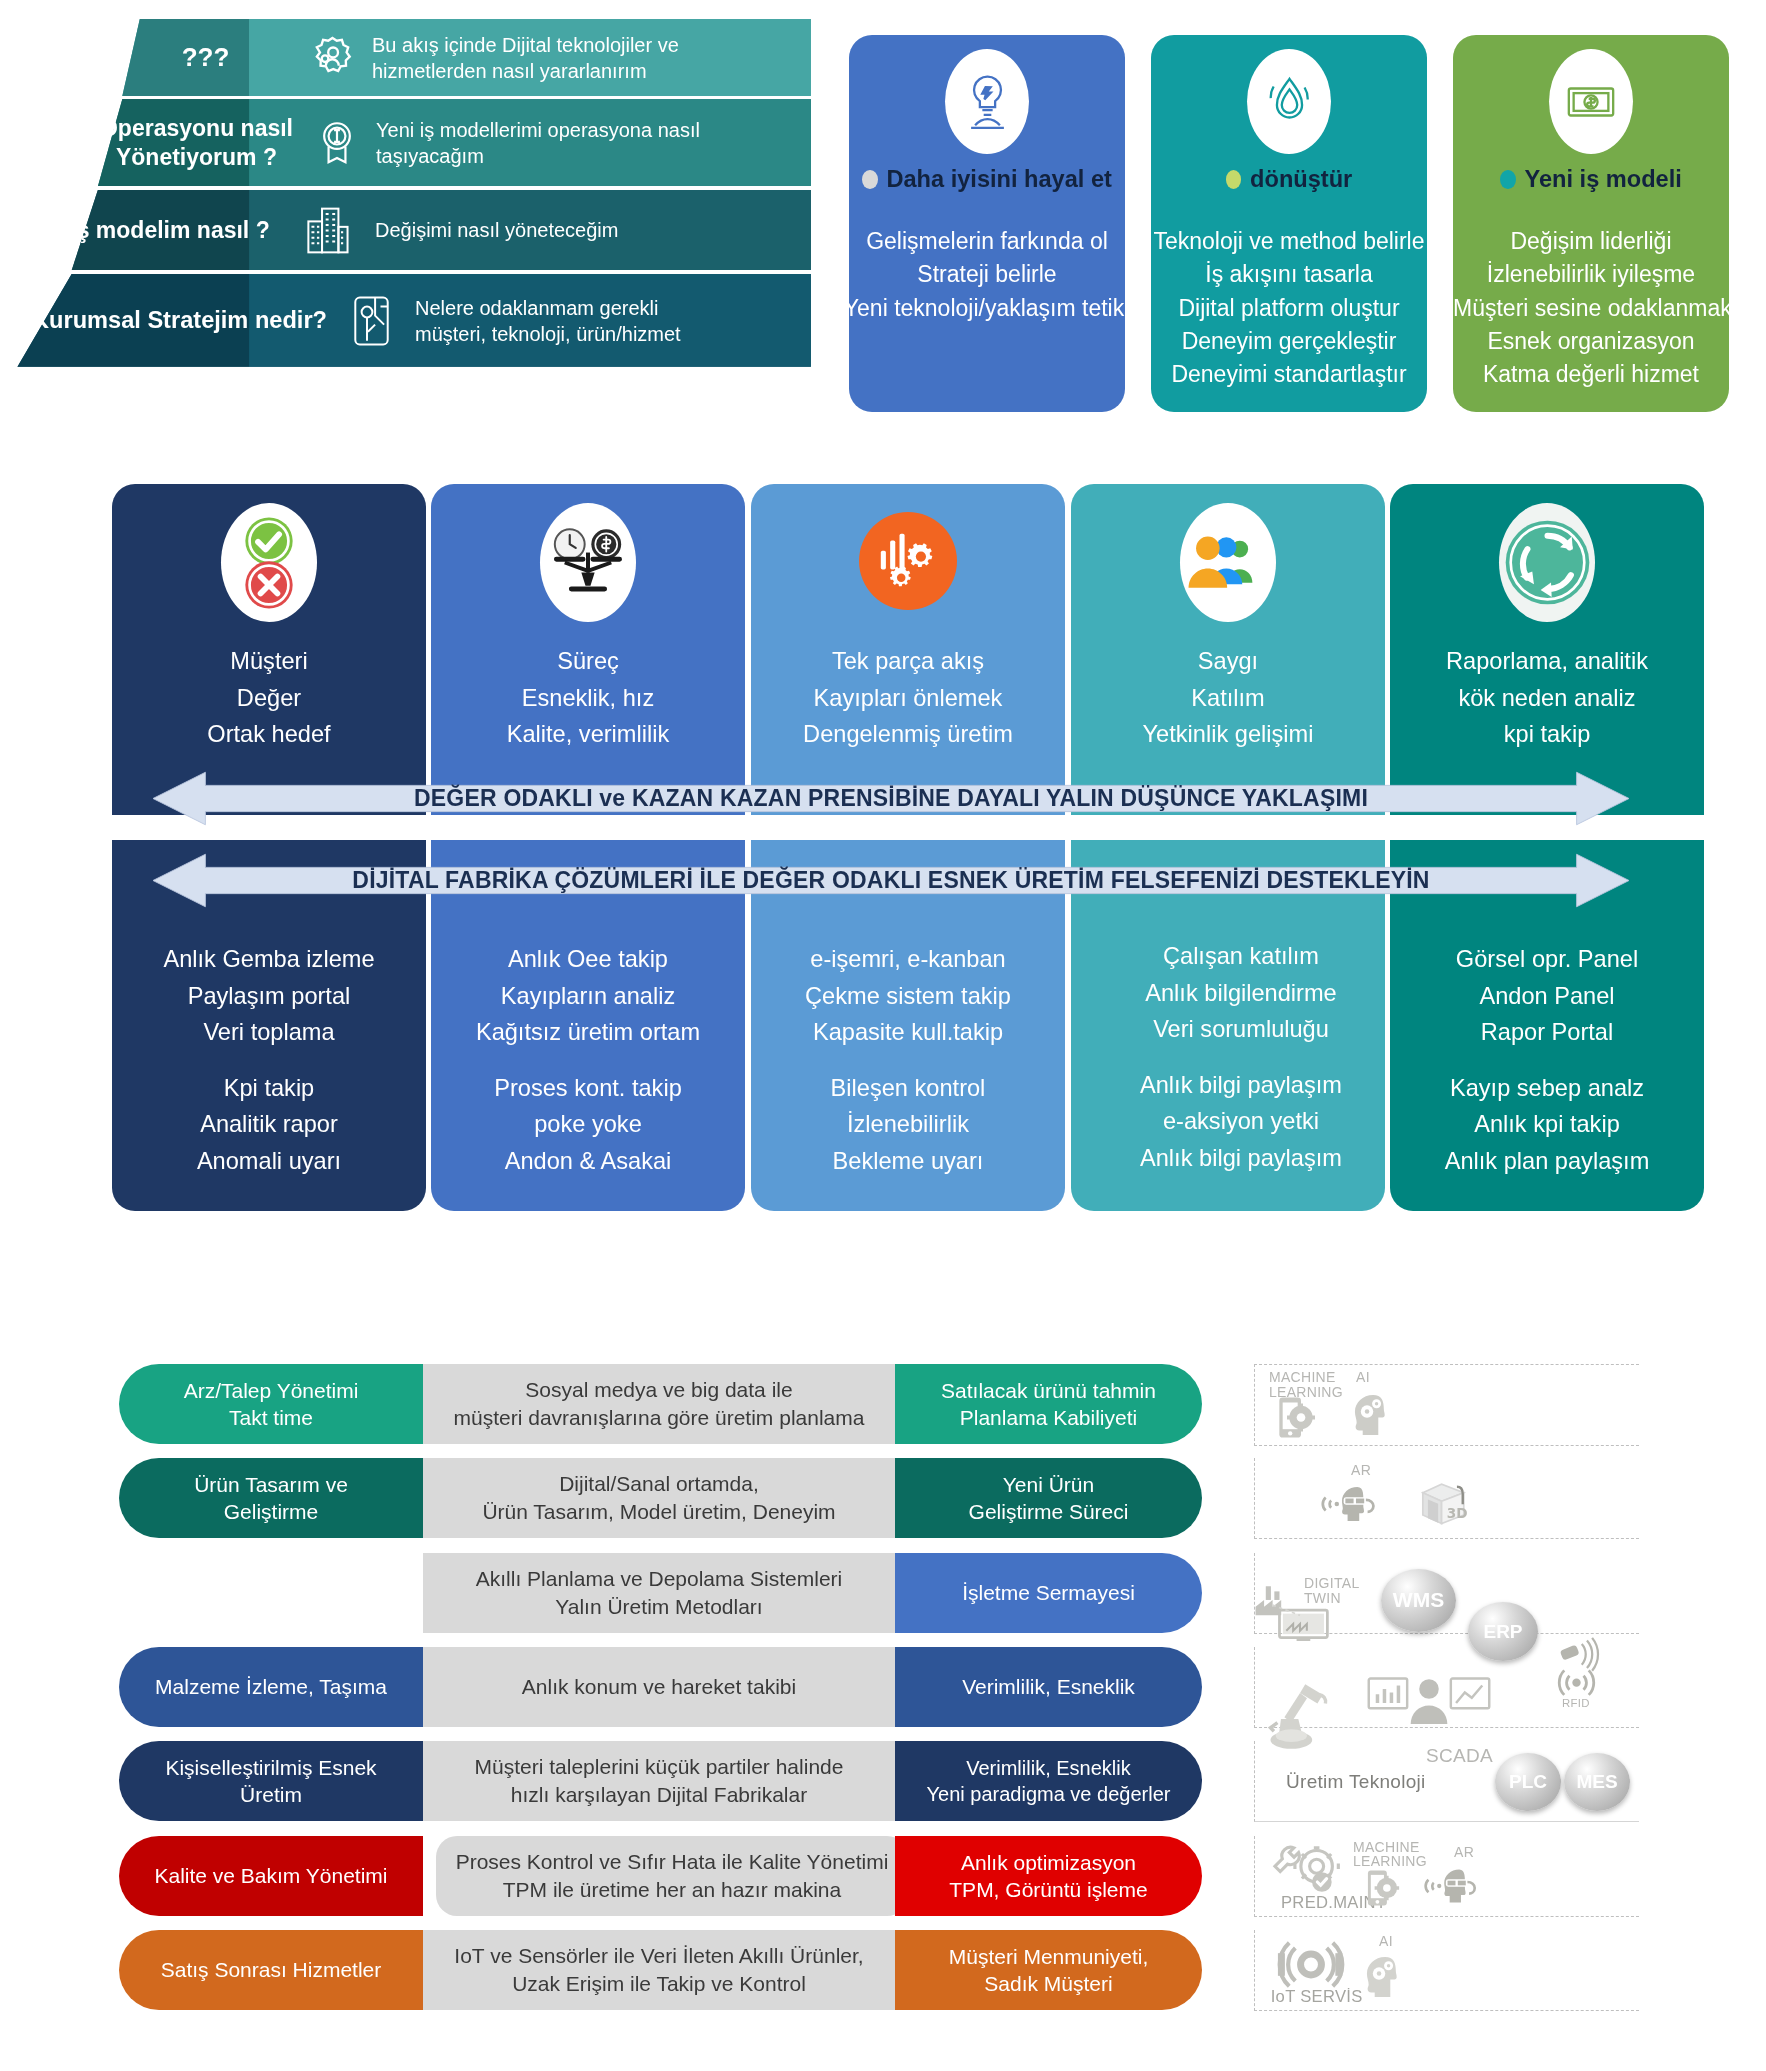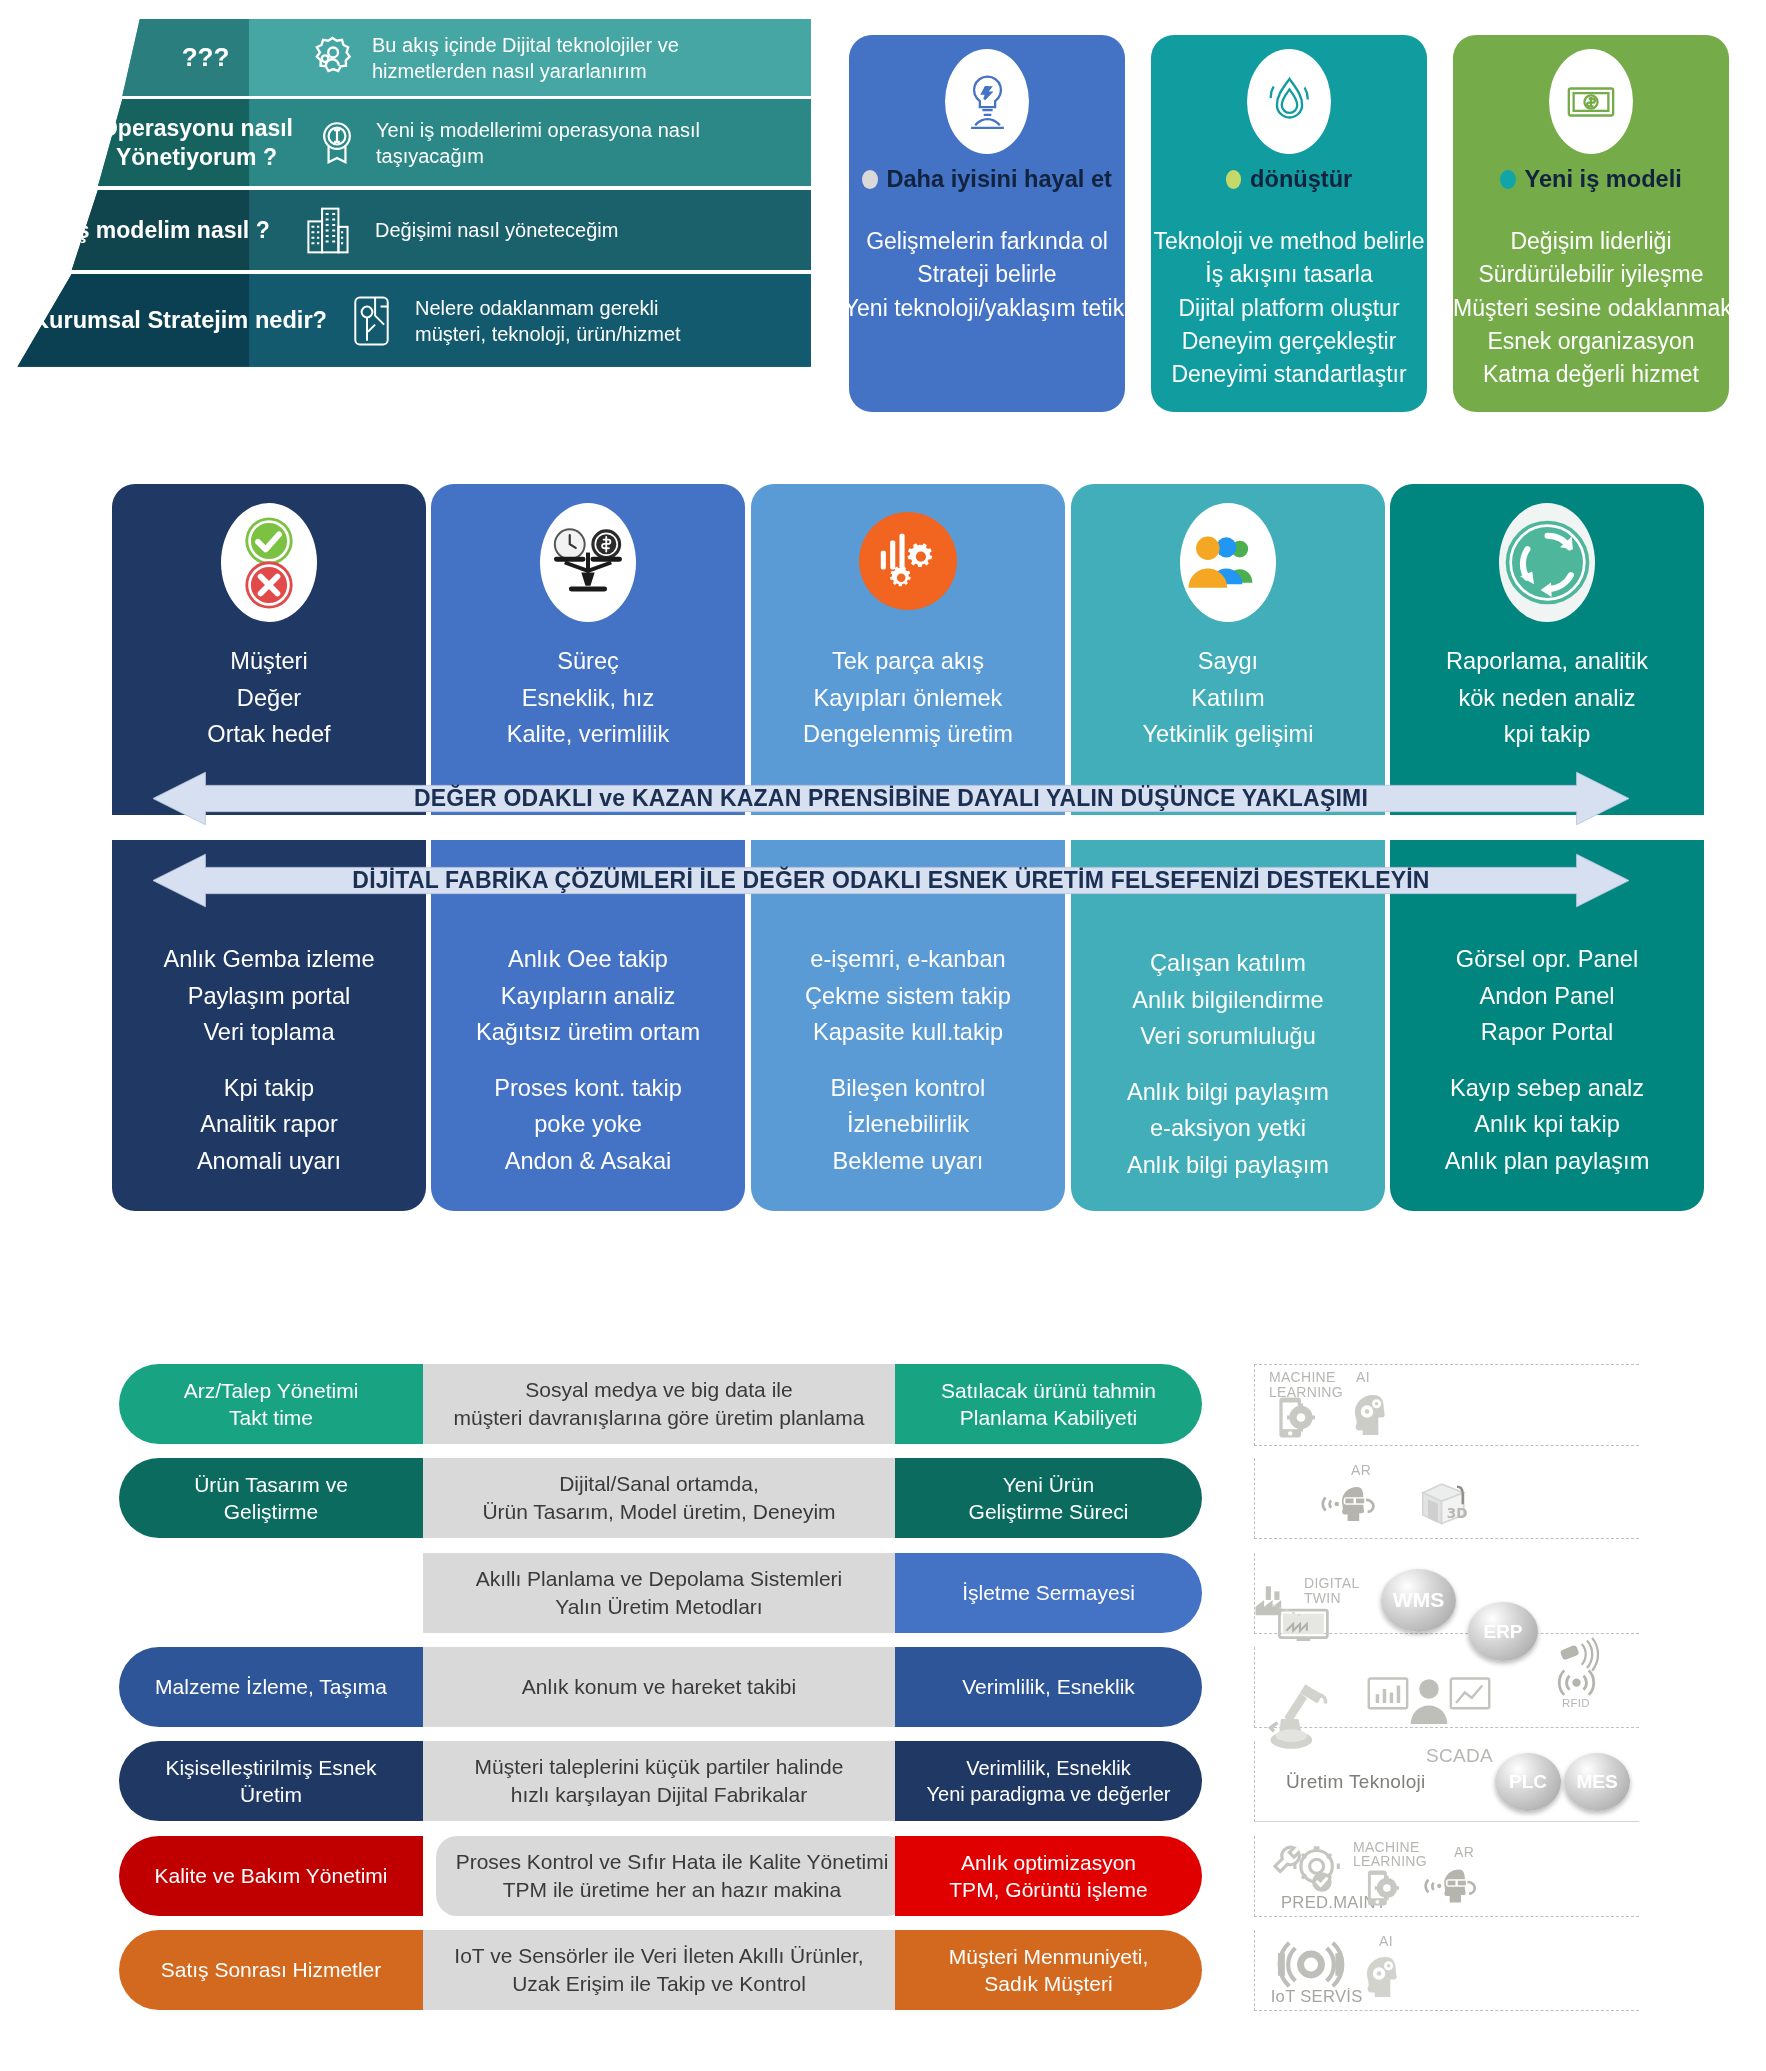--- a/index.html
+++ b/index.html
@@ -190,21 +190,21 @@
       <circle cx="14" cy="14" r="3.4"></circle>
         <path d="M14 11.4v5.2M12.8 12.3h2.2a1 1 0 0 1 0 2h-2a1 1 0 0 0 0 2h2.3"></path>
     </svg>
   </div>
   <div class="hdr">
     <span class="dot" style="background:#11a5a8;"></span>
     <span>Yeni iş modeli</span>
   </div>
   <div class="body">
     <div>Değişim liderliği</div>
-    <div>Sürdürülebilir iyileşme</div>
+    <div>İzlenebilirlik iyileşme</div>
     <div style="white-space:nowrap;">Müşteri sesine odaklanmak</div>
     <div>Esnek organizasyon</div>
     <div>Katma değerli hizmet</div>
   </div>
 </div>
 
 <div class="colTop" style="left:112px;top:484px;width:314px;height:331px;background:#1f3864;">
   <div class="oval">
     <svg width="68" height="98" viewBox="0 0 40 58">
       <circle cx="20" cy="16" r="14" fill="#7cc242"></circle>
@@ -338,21 +338,21 @@
     <div>Çekme sistem takip</div>
     <div>Kapasite kull.takip</div>
     <div style="height:19px;"></div>
     <div>Bileşen kontrol</div>
     <div>İzlenebilirlik</div>
     <div>Bekleme uyarı</div>
   </div>
 </div>
 
 <div class="colBot" style="left:1071px;top:840px;width:314px;height:371px;background:#41aeb9;">
-  <div class="lines" style="top:105px;">
+  <div class="lines" style="top:98px;margin-left:13px;">
     <div>Çalışan katılım</div>
     <div>Anlık bilgilendirme</div>
     <div>Veri sorumluluğu</div>
     <div style="height:19px;"></div>
     <div>Anlık bilgi paylaşım</div>
     <div>e-aksiyon yetki</div>
     <div>Anlık bilgi paylaşım</div>
   </div>
 </div>
 

